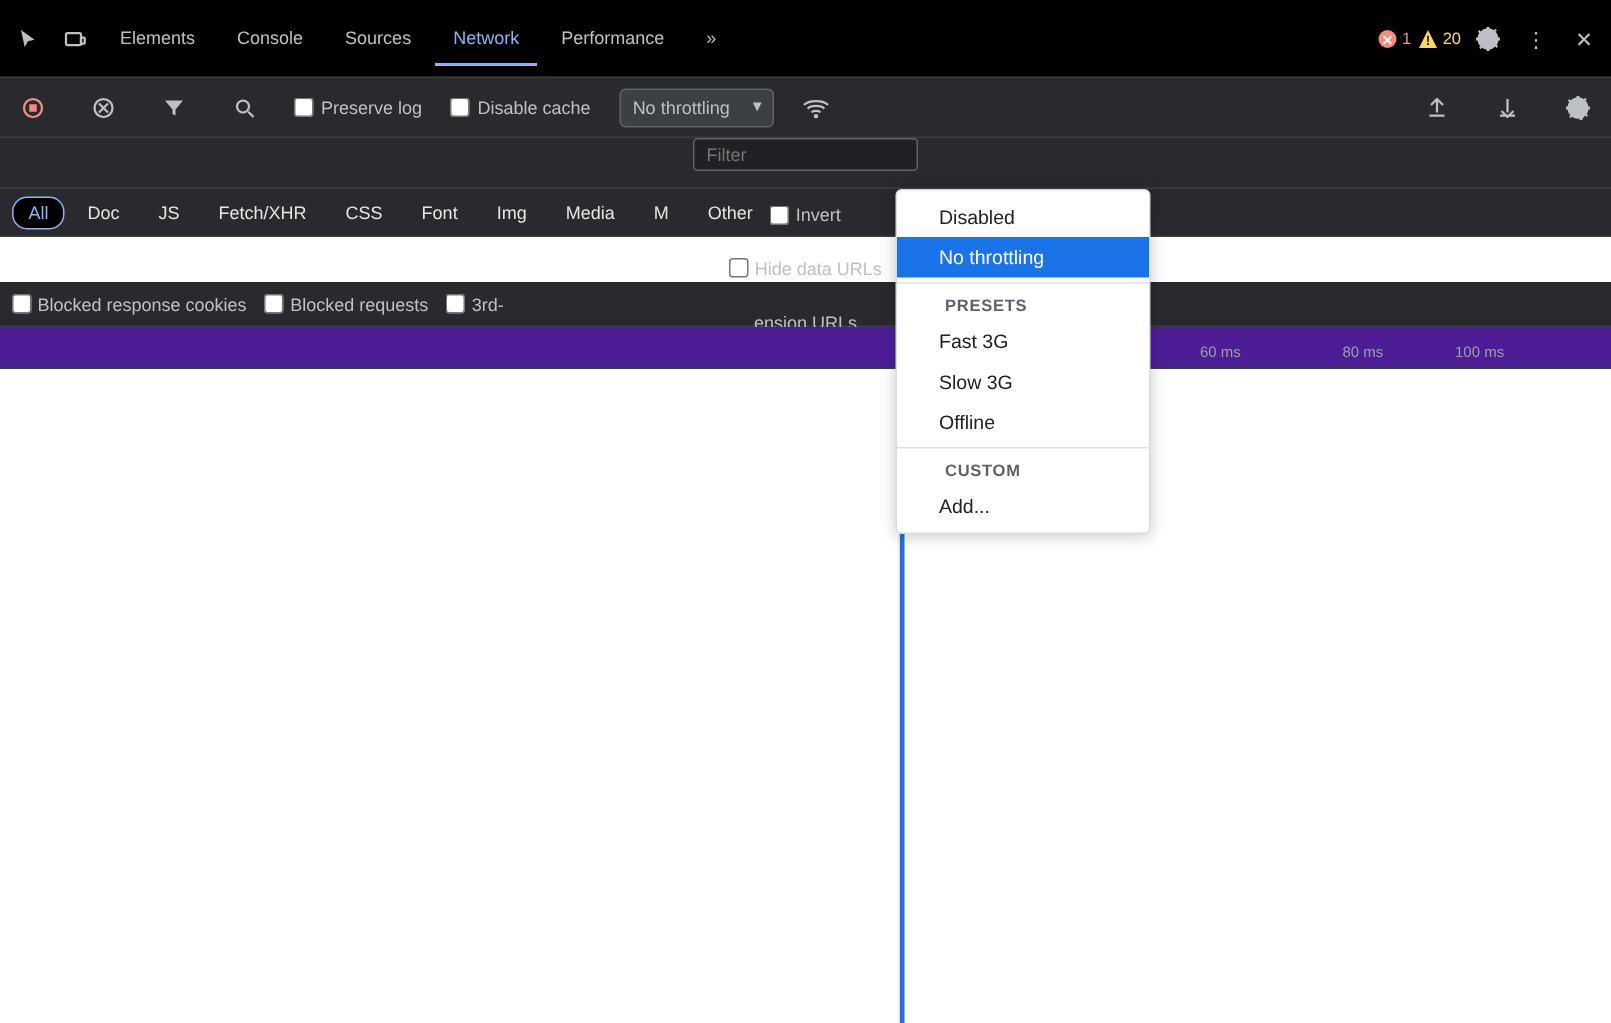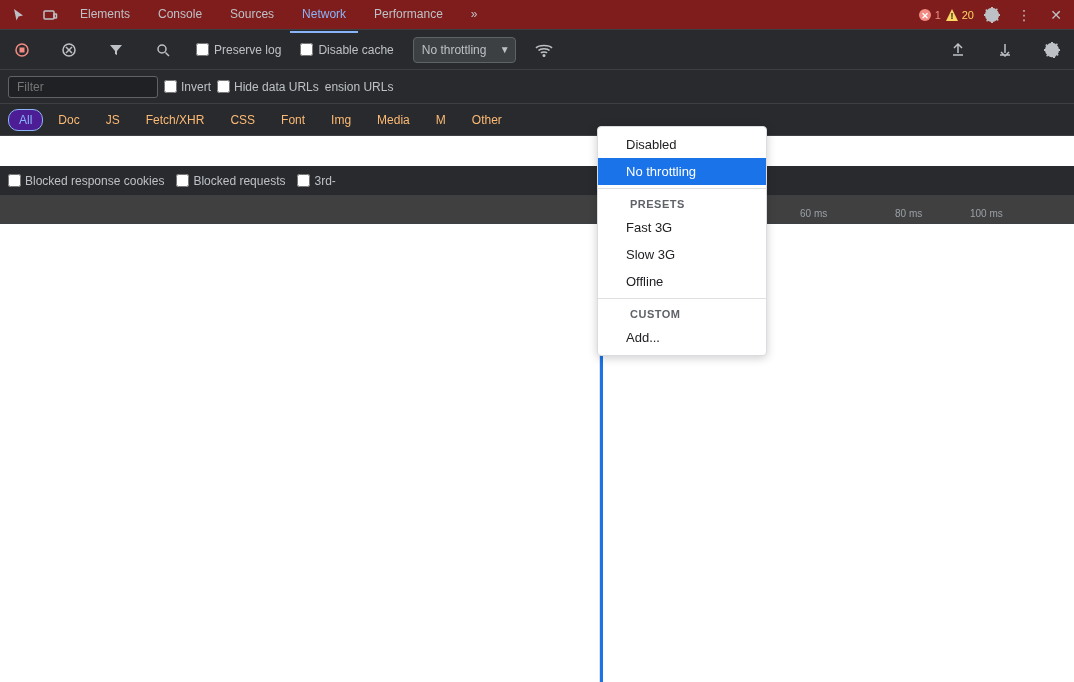--- a/index.html
+++ b/index.html
@@ -10,23 +10,23 @@
       color: #202124;
       width: 1074px;
       height: 682px;
       overflow: hidden;
     }
 
     
     .tab-bar {
       display: flex;
       align-items: center;
-      background: #7f1d1d;
-      color: #bdc1c6;
-      height: 30px;
+      background: #000000;
+      color: #bdc1c6;
+      height: 52px;
       padding: 0 4px;
       gap: 2px;
       border-bottom: 1px solid #3c4043;
     }
     .tab-bar-left {
       display: flex;
       align-items: center;
       gap: 4px;
     }
     .devtools-icon {
@@ -156,22 +156,23 @@
     }
     .toolbar-spacer { flex: 1; }
 
     
     .filter-row {
       display: flex;
       align-items: center;
       background: #292a2d;
       height: 34px;
       padding: 0 8px;
-      gap: 6px;
+      gap: 22px;
       border-bottom: 1px solid #3c4043;
+      flex-direction: column;
     }
     .filter-input {
       background: #202124;
       border: 1px solid #5f6368;
       border-radius: 3px;
       color: #e8eaed;
       padding: 3px 8px;
       font-size: 12px;
       width: 150px;
       height: 22px;
@@ -208,30 +209,30 @@
       height: 32px;
       padding: 0 8px;
       gap: 4px;
       border-bottom: 1px solid #3c4043;
     }
     .type-btn {
       padding: 2px 10px;
       border-radius: 10px;
       border: 1px solid transparent;
       background: none;
-      color: #fdba74;
+      color: #e5e5e5;
       font-size: 12px;
       cursor: pointer;
       white-space: nowrap;
       height: 22px;
       display: flex;
       align-items: center;
     }
     .type-btn.active {
-      background: #4c1d95;
+      background: #000000;
       color: #8ab4f8;
       border-color: #8ab4f8;
       text-align: center;
     }
 
     
     .blocked-row {
       display: flex;
       align-items: center;
       background: #292a2d;
@@ -247,21 +248,21 @@
       gap: 4px;
       color: #bdc1c6;
       font-size: 12px;
       cursor: pointer;
     }
     .blocked-label input[type=checkbox] { accent-color: #8ab4f8; }
 
     
     .timeline-header {
       display: flex;
-      background: #404040;
+      background: #4c1d95;
       height: 28px;
       border-bottom: 1px solid #3c4043;
       position: relative;
       text-align: right;
     }
     .timeline-left-spacer {
       width: 600px;
       min-width: 600px;
       border-right: 1px solid #3c4043;
     }

